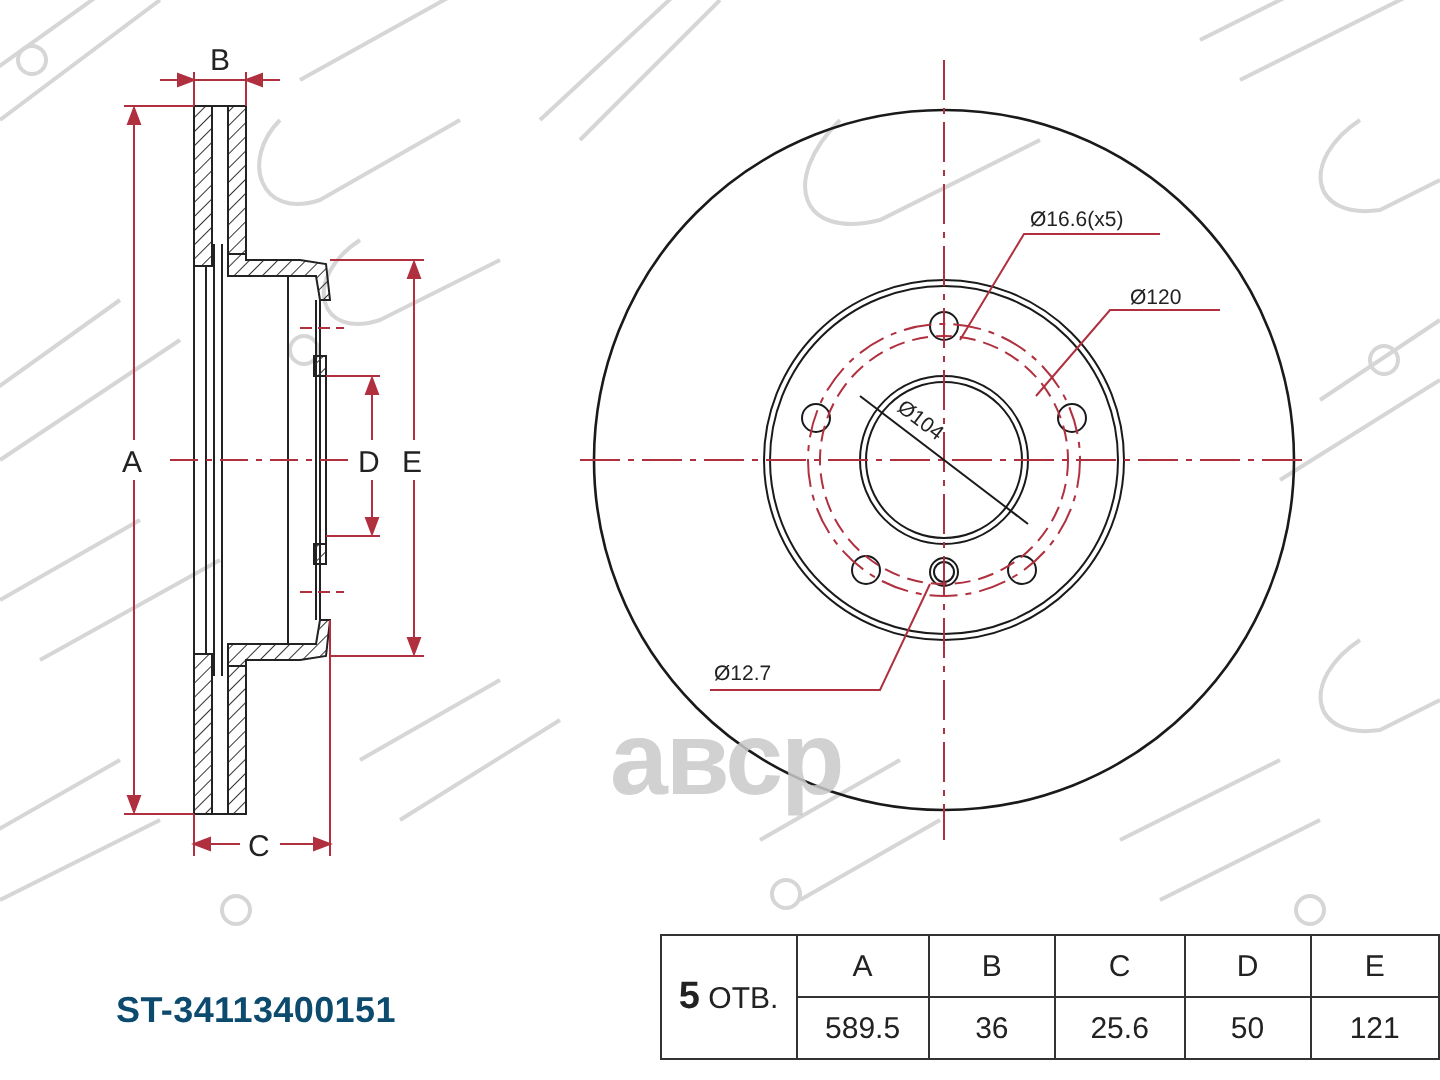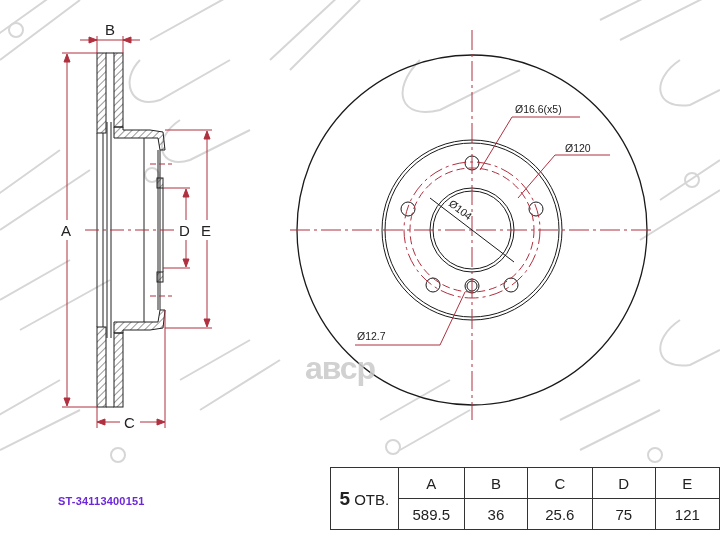--- a/index.html
+++ b/index.html
@@ -1,25 +1,25 @@
 <!DOCTYPE html>
 <html><head>
 <meta charset="utf-8">
 <style>
   html,body{margin:0;padding:0;background:#fff;}
   body{width:720px;height:540px;position:relative;overflow:hidden;font-family:"Liberation Sans",sans-serif;}
   svg{position:absolute;left:0;top:0;}
   .lbl{font-family:"Liberation Sans",sans-serif;fill:#222;}
-  .part-number{position:absolute;left:58px;top:495px;font-size:11px;font-weight:bold;color:#6d28d9;letter-spacing:0.2px;}
+  .part-number{position:absolute;left:58px;top:495px;font-size:18px;font-weight:bold;color:#0c4a6e;letter-spacing:0.2px;}
   table.spec{position:absolute;left:287px;top:467px;border-collapse:collapse;background:transparent;margin-left:43px;}
   table.spec td{border:1px solid #333;text-align:center;font-size:15px;color:#222;height:30px;padding:0;}
   table.spec td.holes{width:73px;font-size:15px;}
   table.spec td.holes .num{font-size:19px;font-weight:bold;}
   table.spec td.col{width:71px;}
-  .watermark{position:absolute;left:305px;top:350px;font-size:32px;font-weight:bold;color:#c9c9c9;letter-spacing:-1px;opacity:0.85;}
+  .watermark{position:absolute;left:305px;top:350px;font-size:52px;font-weight:bold;color:#c9c9c9;letter-spacing:-1px;opacity:0.85;}
 </style>
 </head>
 <body>
 
 <svg width="720" height="540" viewBox="0 0 720 540">
   <defs>
     <pattern id="hatch" width="5" height="5" patternUnits="userSpaceOnUse" patternTransform="rotate(45)">
       <line x1="0" y1="0" x2="0" y2="5" stroke="#333" stroke-width="1"></line>
     </pattern>
   </defs>
@@ -173,17 +173,17 @@
     <td class="col">A</td>
     <td class="col">B</td>
     <td class="col">C</td>
     <td class="col">D</td>
     <td class="col">E</td>
   </tr>
   <tr>
     <td class="col">589.5</td>
     <td class="col">36</td>
     <td class="col">25.6</td>
-    <td class="col">75</td>
+    <td class="col">50</td>
     <td class="col">121</td>
   </tr>
 </tbody>
   </table>
 
 </body></html>

